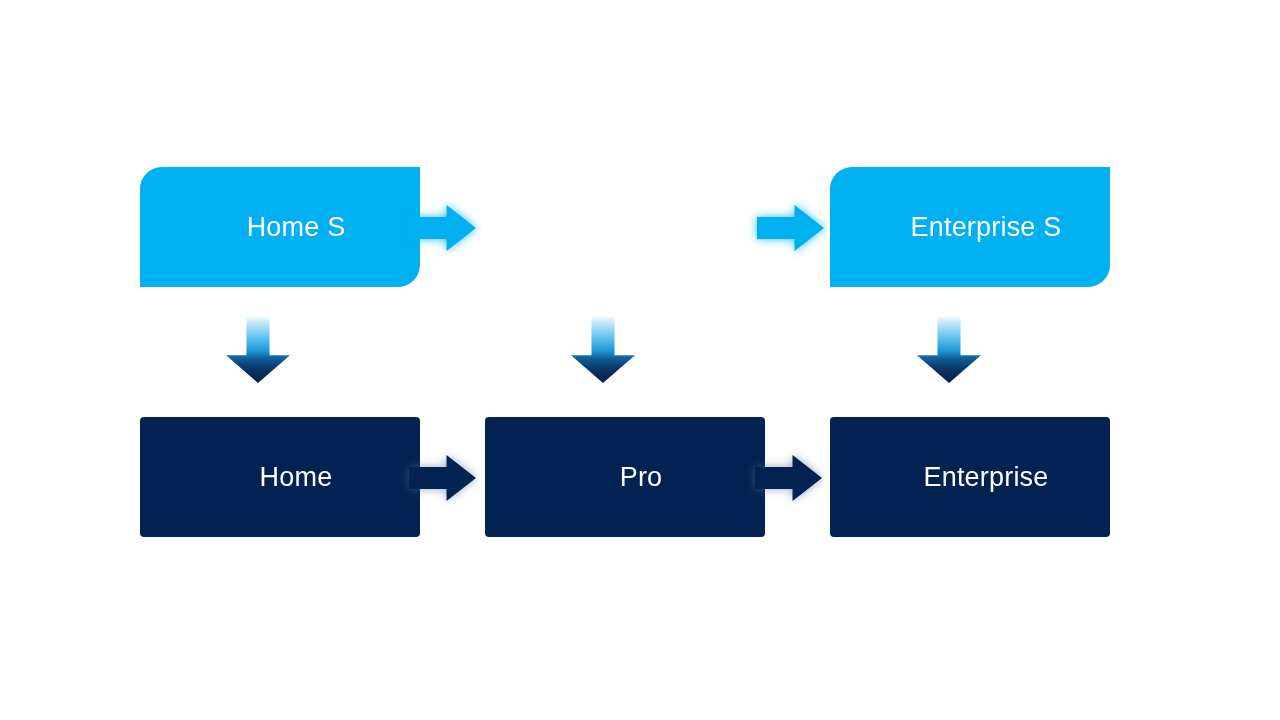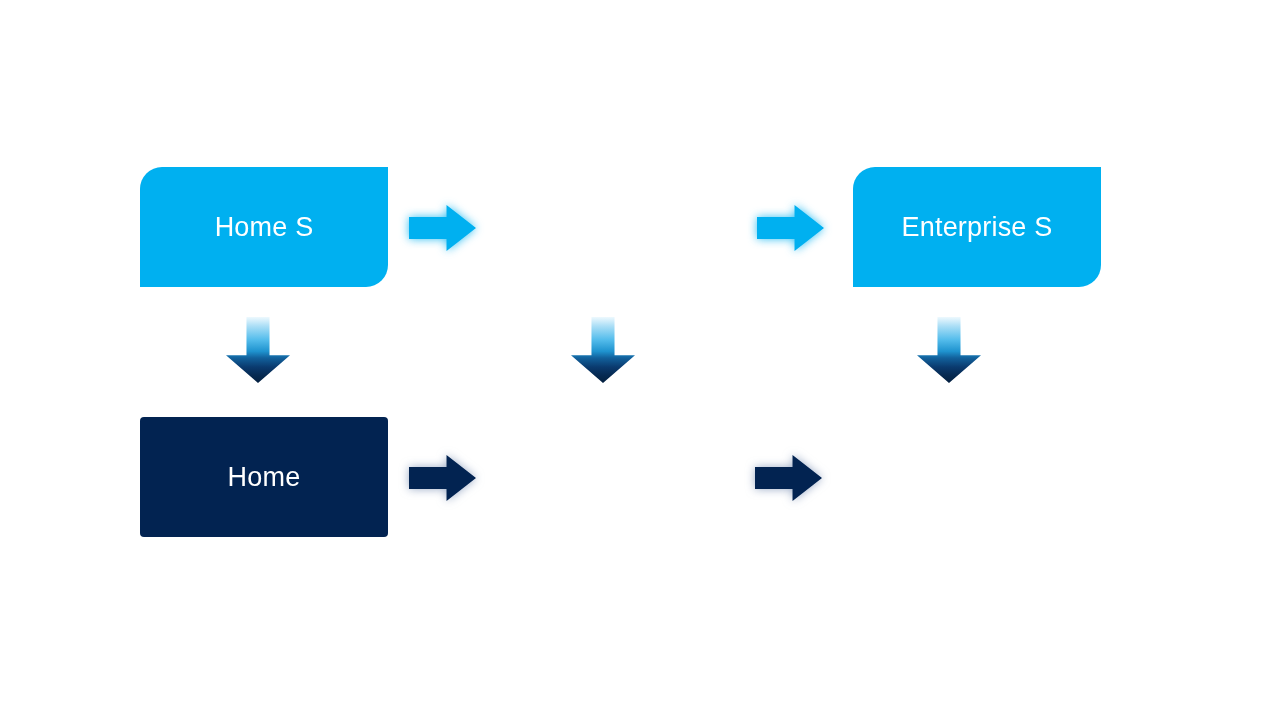--- a/index.html
+++ b/index.html
@@ -19,41 +19,42 @@
     inset: 0;
   }
   
   .box {
     position: absolute;
     width: 248px;
     height: 120px;
     display: flex;
     align-items: center;
     justify-content: center;
+    padding-left: 32px;
   }
   .box .label {
     color: #ffffff;
     font-size: 27px;
     font-weight: 400;
     letter-spacing: 0.2px;
     white-space: nowrap;
   }
   .box.top {
     top: 167px;
     background: #00b0f0;
     border-radius: 22px 0 22px 0;
   }
   .box.bottom {
     top: 417px;
     background: #022351;
     border-radius: 4px;
   }
   .col1 { left: 140px; }
   .col2 { left: 485px; }
-  .col3 { left: 830px; margin-left: 23px; }
+  .col3 { left: 830px; }
 
   
   .arrow-right {
     position: absolute;
     width: 67px;
     height: 46px;
     clip-path: polygon(0% 26%, 56% 26%, 56% 0%, 100% 50%, 56% 100%, 56% 74%, 0% 74%);
   }
   .glow-wrap {
     position: absolute;
@@ -111,20 +112,26 @@
     <div class="arrow-right blue"></div>
   </div>
 
   <div class="arrow-down pos-down1"></div>
   <div class="arrow-down pos-down2"></div>
   <div class="arrow-down pos-down3"></div>
 
   <div class="box bottom col1">
     <span class="label">Home</span>
   </div>
+  <div class="box bottom col2">
+    <span class="label">Pro</span>
+  </div>
+  <div class="box bottom col3">
+    <span class="label">Enterprise</span>
+  </div>
 
   <div class="glow-wrap glow-navy pos-bottom-arrow1">
     <div class="arrow-right navy"></div>
   </div>
   <div class="glow-wrap glow-navy pos-bottom-arrow2">
     <div class="arrow-right navy"></div>
   </div>
 
 </div>
 

